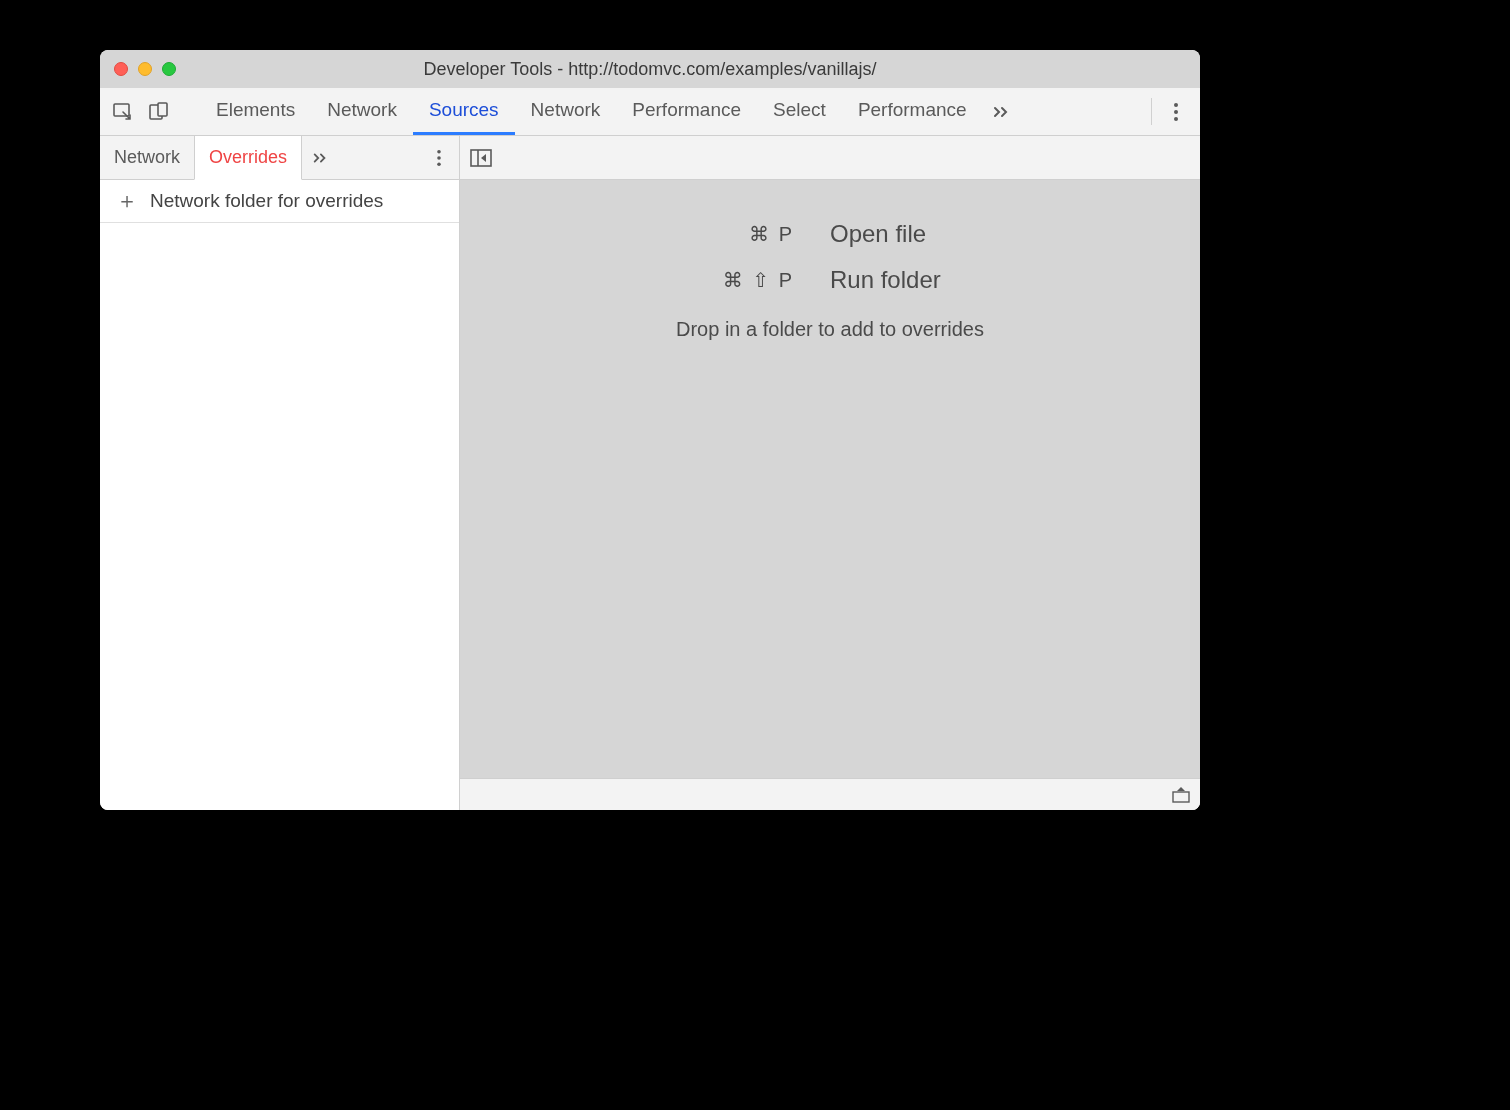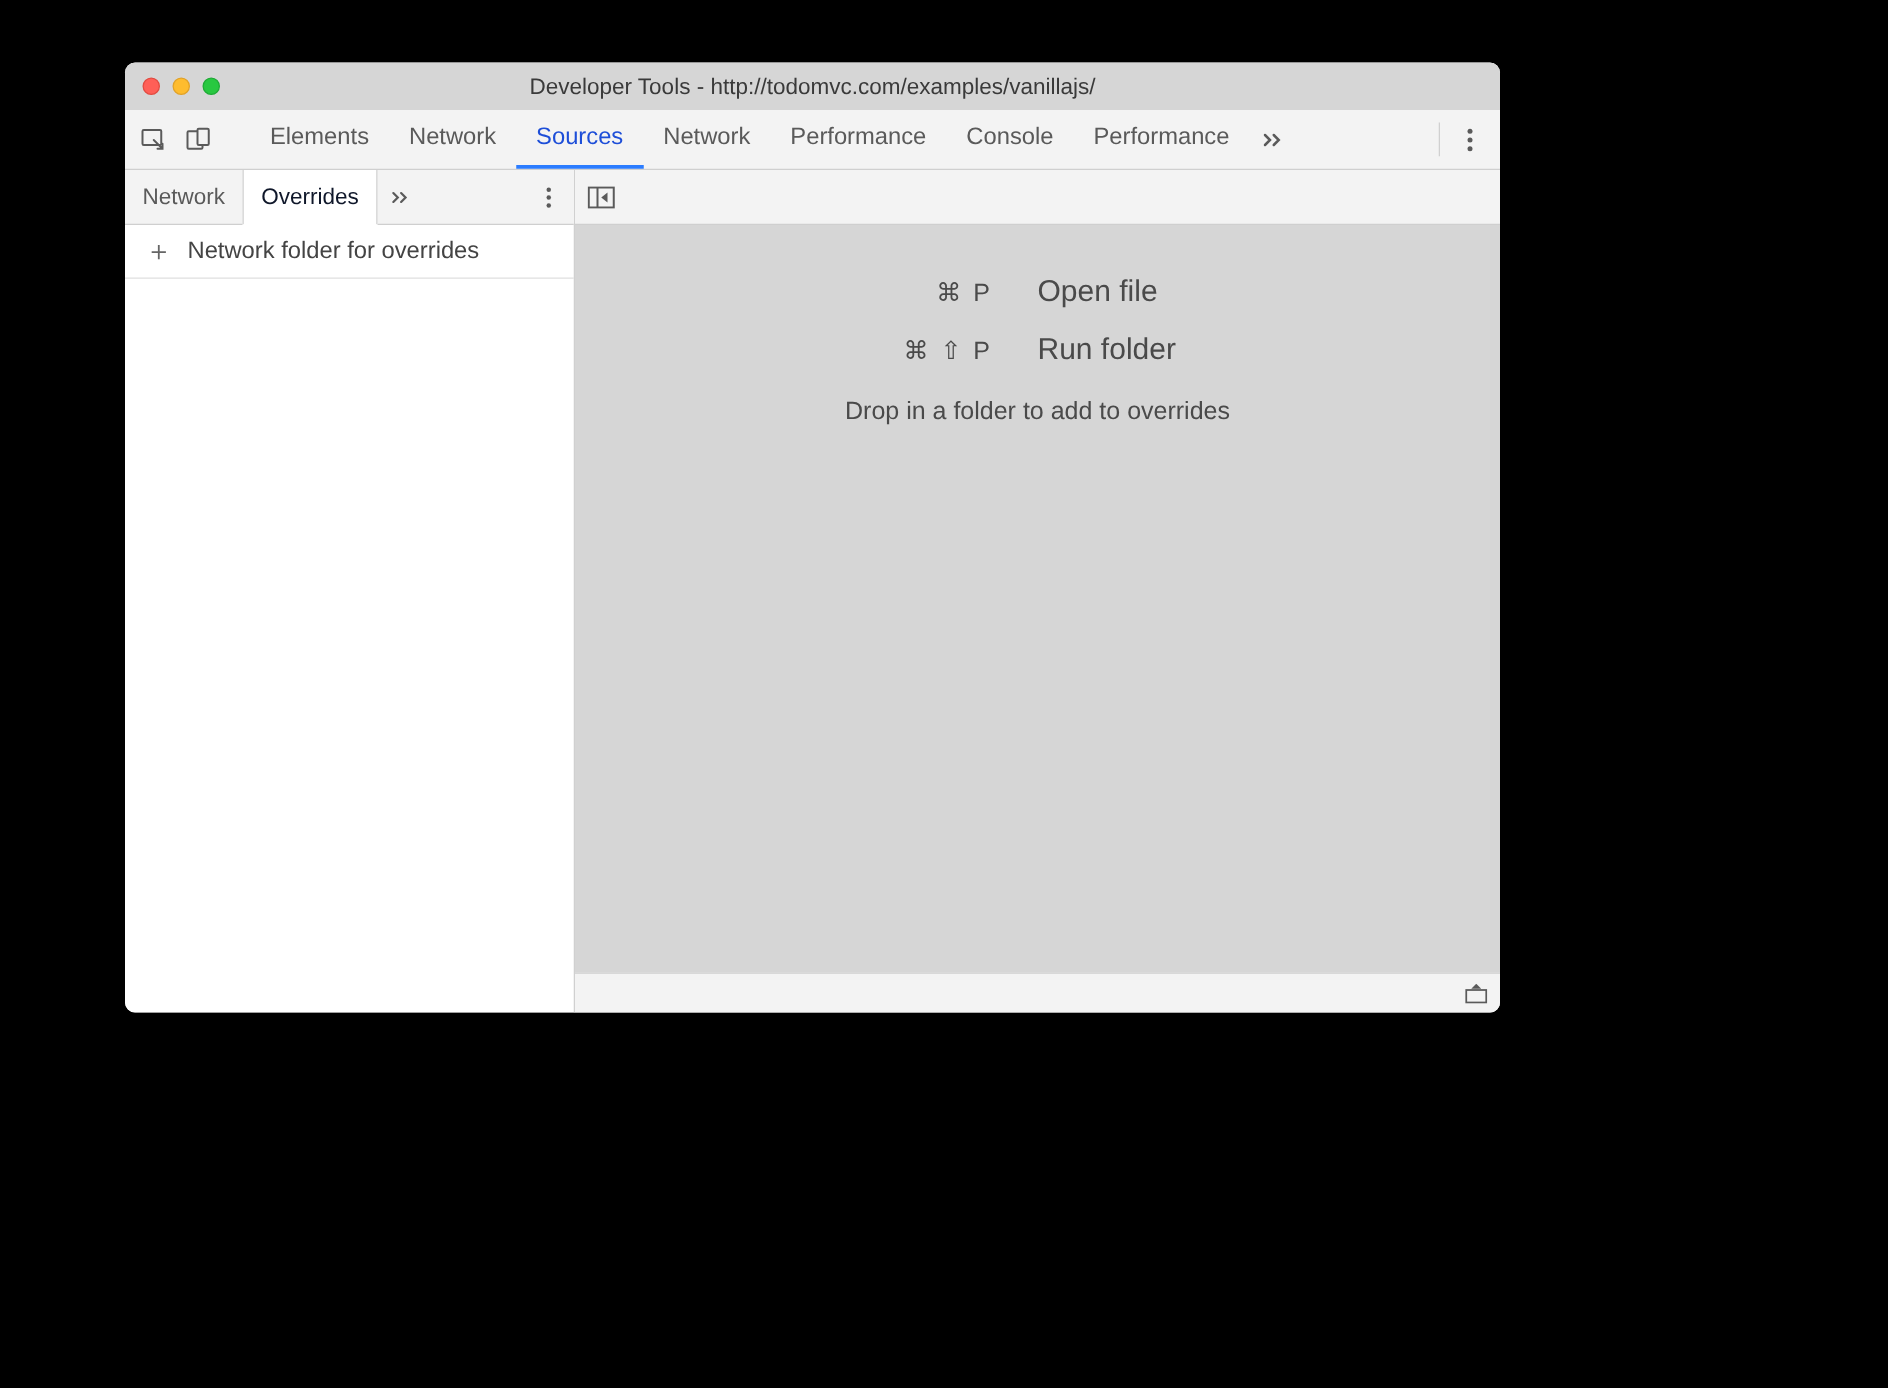--- a/index.html
+++ b/index.html
@@ -119,21 +119,21 @@
   }
   .sub-tab {
     display: flex;
     align-items: center;
     padding: 0 14px;
     font-size: 18px;
     color: #5a5a5a;
   }
   .sub-tab.active {
     background: #fff;
-    color: #0f172a;
+    color: #ef4444;
     border-top: 0;
     border-left: 1px solid #cfcfcf;
     border-right: 1px solid #cfcfcf;
     border-bottom: 1px solid #fff;
     margin-bottom: -1px;
   }
   .sub-overflow {
     display: flex;
     align-items: center;
     padding: 0 10px;
@@ -264,21 +264,21 @@
       <div class="tab active">
           <span>Sources</span>
         </div>
       <div class="tab">
           <span>Network</span>
         </div>
       <div class="tab">
           <span>Performance</span>
         </div>
       <div class="tab">
-          <span>Console</span>
+          <span>Select</span>
         </div>
       <div class="tab">
           <span>Performance</span>
         </div>
     </div>
     <div class="tab-overflow">
       <svg width="18" height="18" viewBox="0 0 18 18" fill="none" stroke="#5a5a5a" stroke-width="2" stroke-linecap="round">
         <path d="M3 5 L7 9 L3 13"></path>
           <path d="M10 5 L14 9 L10 13"></path>
       </svg>

